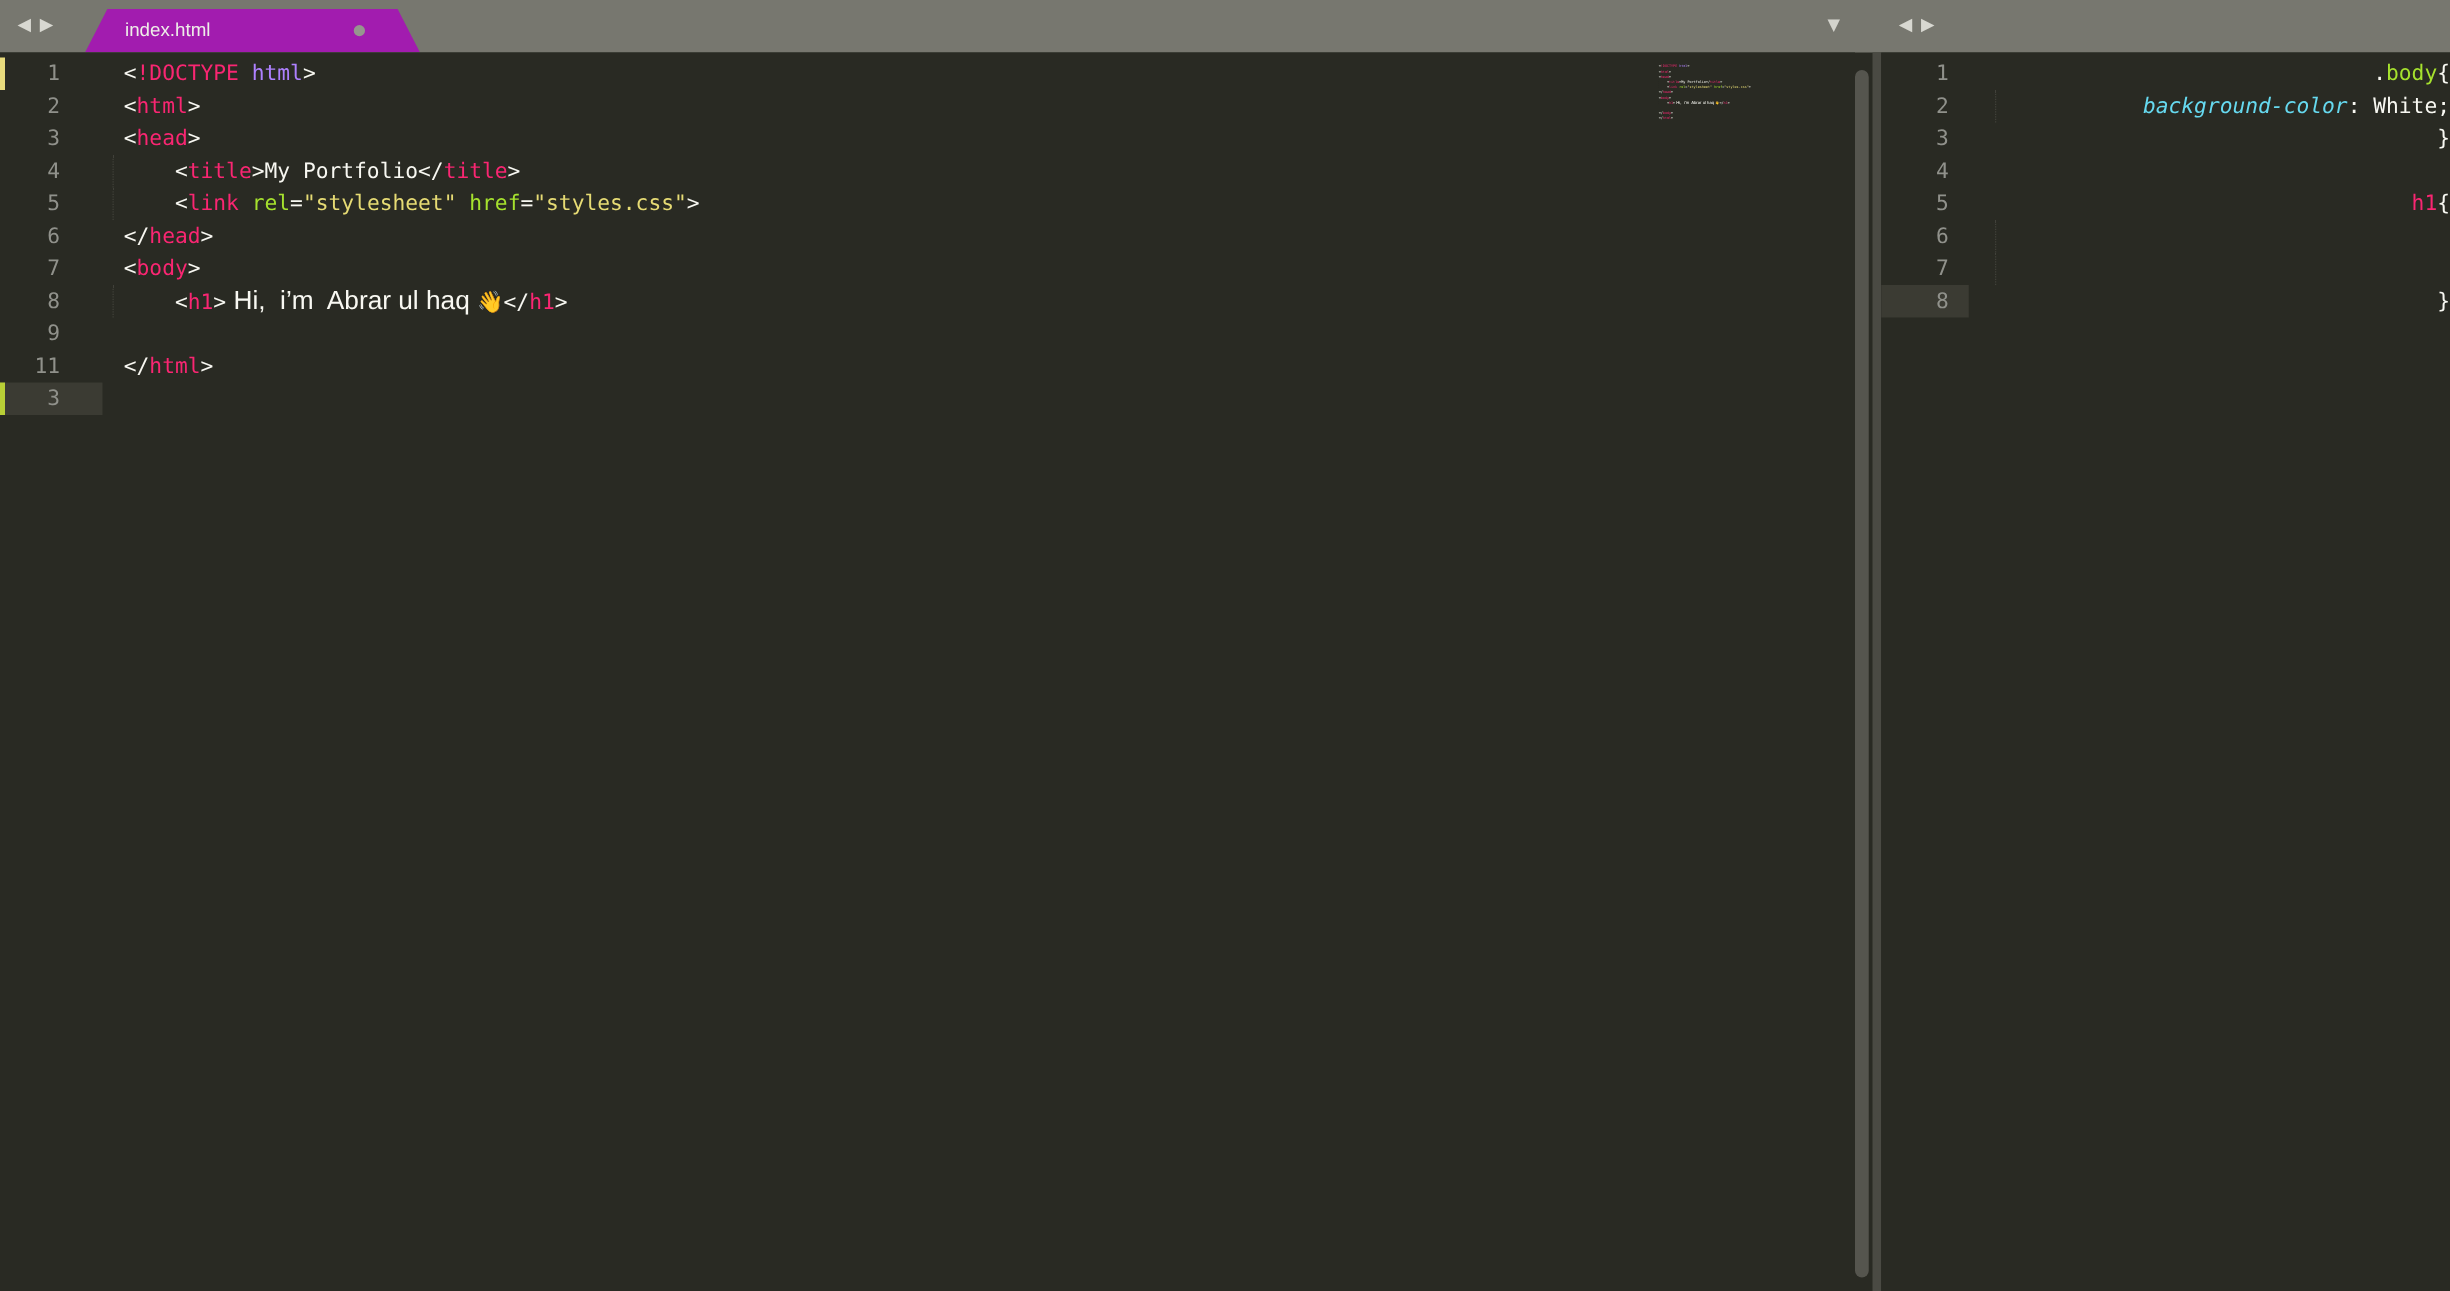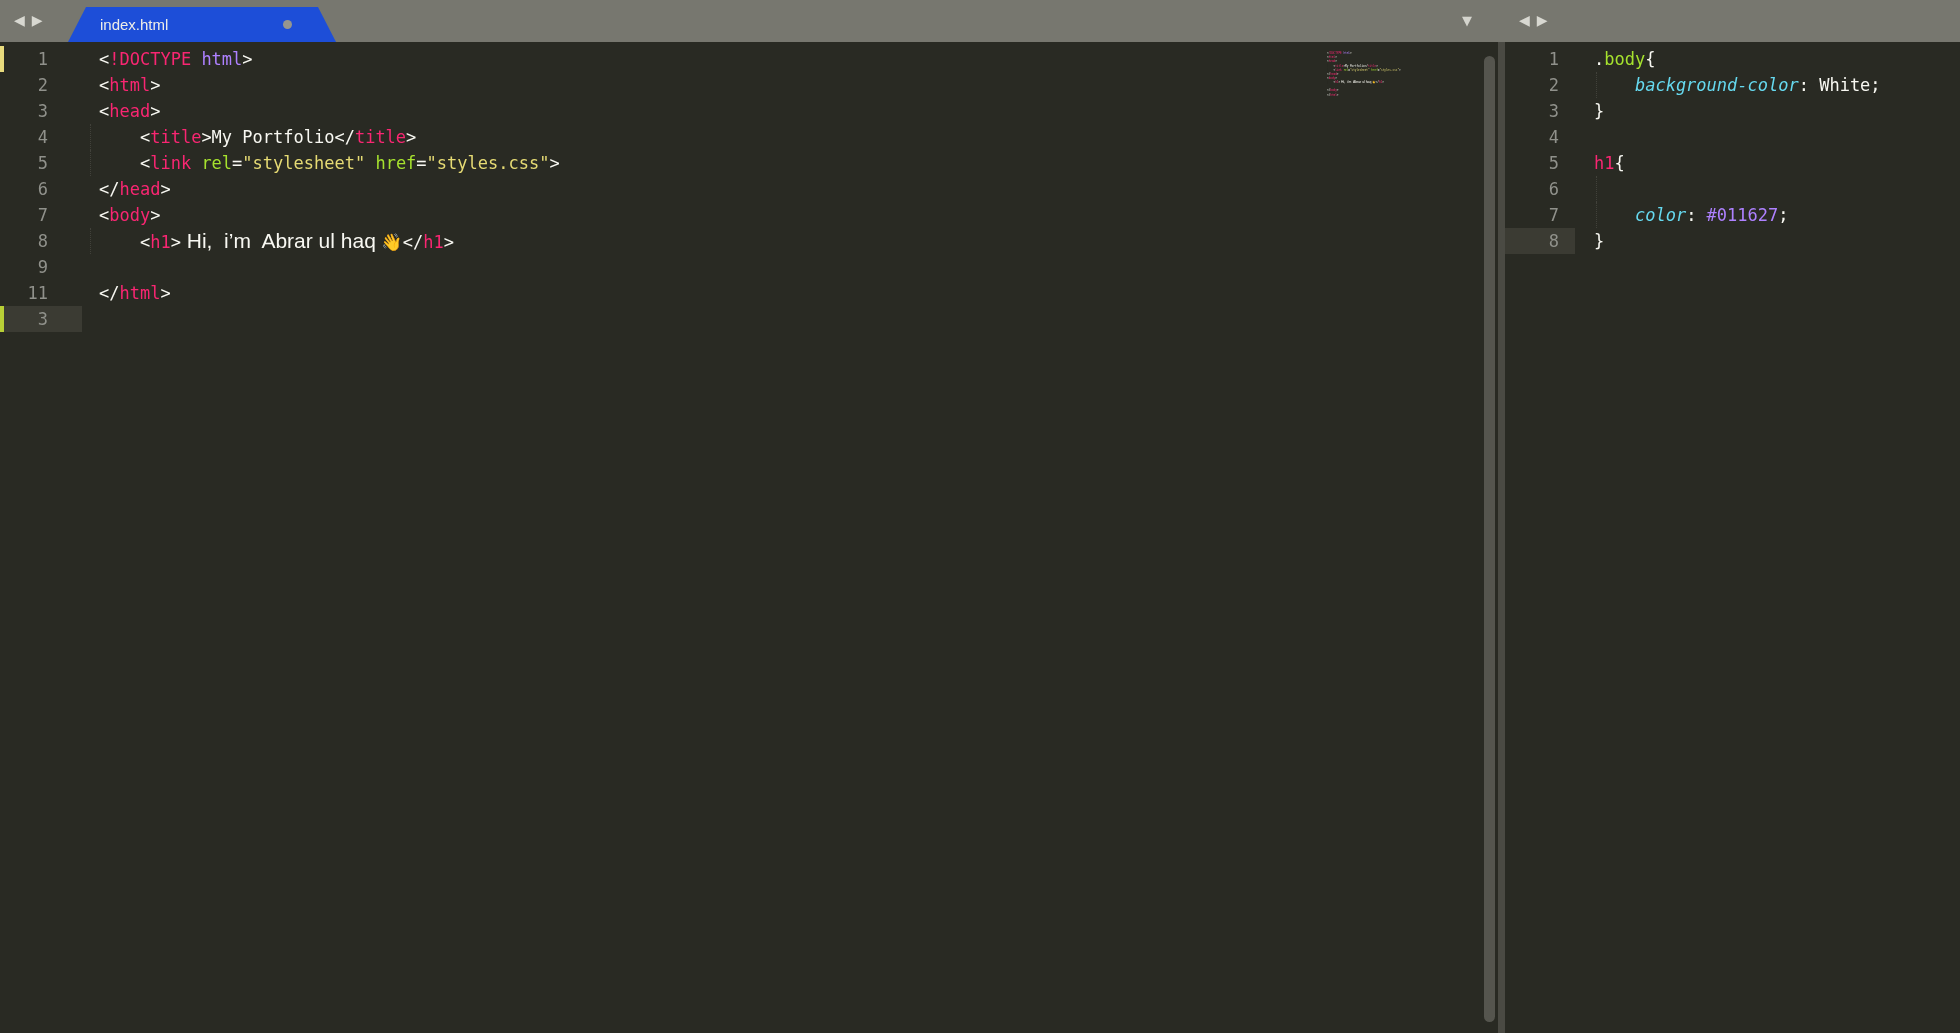--- a/index.html
+++ b/index.html
@@ -8,42 +8,42 @@
 
   
   .tabbar{position:absolute;left:0;top:0;width:100%;height:42px;background:#77776f;}
   .nav{position:absolute;top:12px;display:flex;gap:7px;color:#d8d8d1;font-size:14px;
        font-family:"DejaVu Sans",sans-serif;}
   .nav span{cursor:default;}
   .left-nav{left:14px;}
   .right-nav{left:1519px;}
   .overflow{position:absolute;left:1462px;top:13px;color:#d4d4cd;font-size:13px;
             font-family:"DejaVu Sans",sans-serif;}
-  .tab{position:absolute;top:7px;height:35px;background:#1d4ed8;
+  .tab{position:absolute;top:7px;height:35px;background:#a21caf;
        clip-path:polygon(18px 0,calc(100% - 18px) 0,100% 100%,0 100%);}
   .tab-left{left:68px;width:268px;}
   .tab-right{left:1577px;width:260px;}
   .tab-label{position:absolute;left:32px;top:0;line-height:35px;font-size:15px;color:#eeeee8;
              font-family:"Liberation Sans",sans-serif;}
   .dot{position:absolute;right:44px;top:13px;width:9px;height:9px;border-radius:50%;background:#96968e;}
   .close{position:absolute;right:40px;top:0;line-height:34px;font-size:18px;font-weight:bold;
          color:#c9c9c2;font-family:"DejaVu Sans",sans-serif;}
 
   
   .editor{position:absolute;top:42px;bottom:0;background:#292a23;padding-top:4px;}
   .editor.left{left:0;width:1484px;}
   .editor.right{left:1505px;right:0;}
   .line{position:relative;display:flex;height:26px;font-size:17px;line-height:26px;color:#f8f8f2;}
   .gut{box-sizing:border-box;flex:none;text-align:right;color:#90918b;}
   .left .gut{width:82px;padding-right:34px;}
   .right .gut{width:70px;padding-right:16px;}
   .line.cur .gut{background:#3b3b33;}
   .code{flex:1;white-space:pre;}
   .left .code{padding-left:6px;margin-left:11px;}
-  .right .code{padding-left:19px;}
+  .right .code{padding-left:19px;text-align:right;}
   .mark{position:absolute;left:0;top:0;width:4px;height:26px;}
   .m-y{background:#e8db7d;}
   .m-g{background:#b8cf36;}
   .guide{position:absolute;top:0;height:26px;border-left:1px dotted #41413a;}
   .left .guide{left:90px;}
   .right .guide{left:91px;}
 
   
   .tk-w{color:#f8f8f2;}
   .tk-p{color:#f92672;}
@@ -208,21 +208,20 @@
         <span class="gut">5</span>
         <span class="code"><span class="tk-p">h1</span><span class="tk-w">{</span></span>
       </div>
       <div class="line">
         <span class="gut">6</span>
         <i class="guide"></i>
       </div>
       <div class="line">
         <span class="gut">7</span>
         <i class="guide"></i>
-        <span class="code"><span class="tk-c">    color</span><span class="tk-w">: </span><span class="tk-v">#011627</span><span class="tk-w">;</span></span>
       </div>
       <div class="line cur">
         <span class="gut">8</span>
         <span class="code"><span class="tk-w">}</span></span>
       </div>
     </div>
 
 </div>
 
 </body></html>

